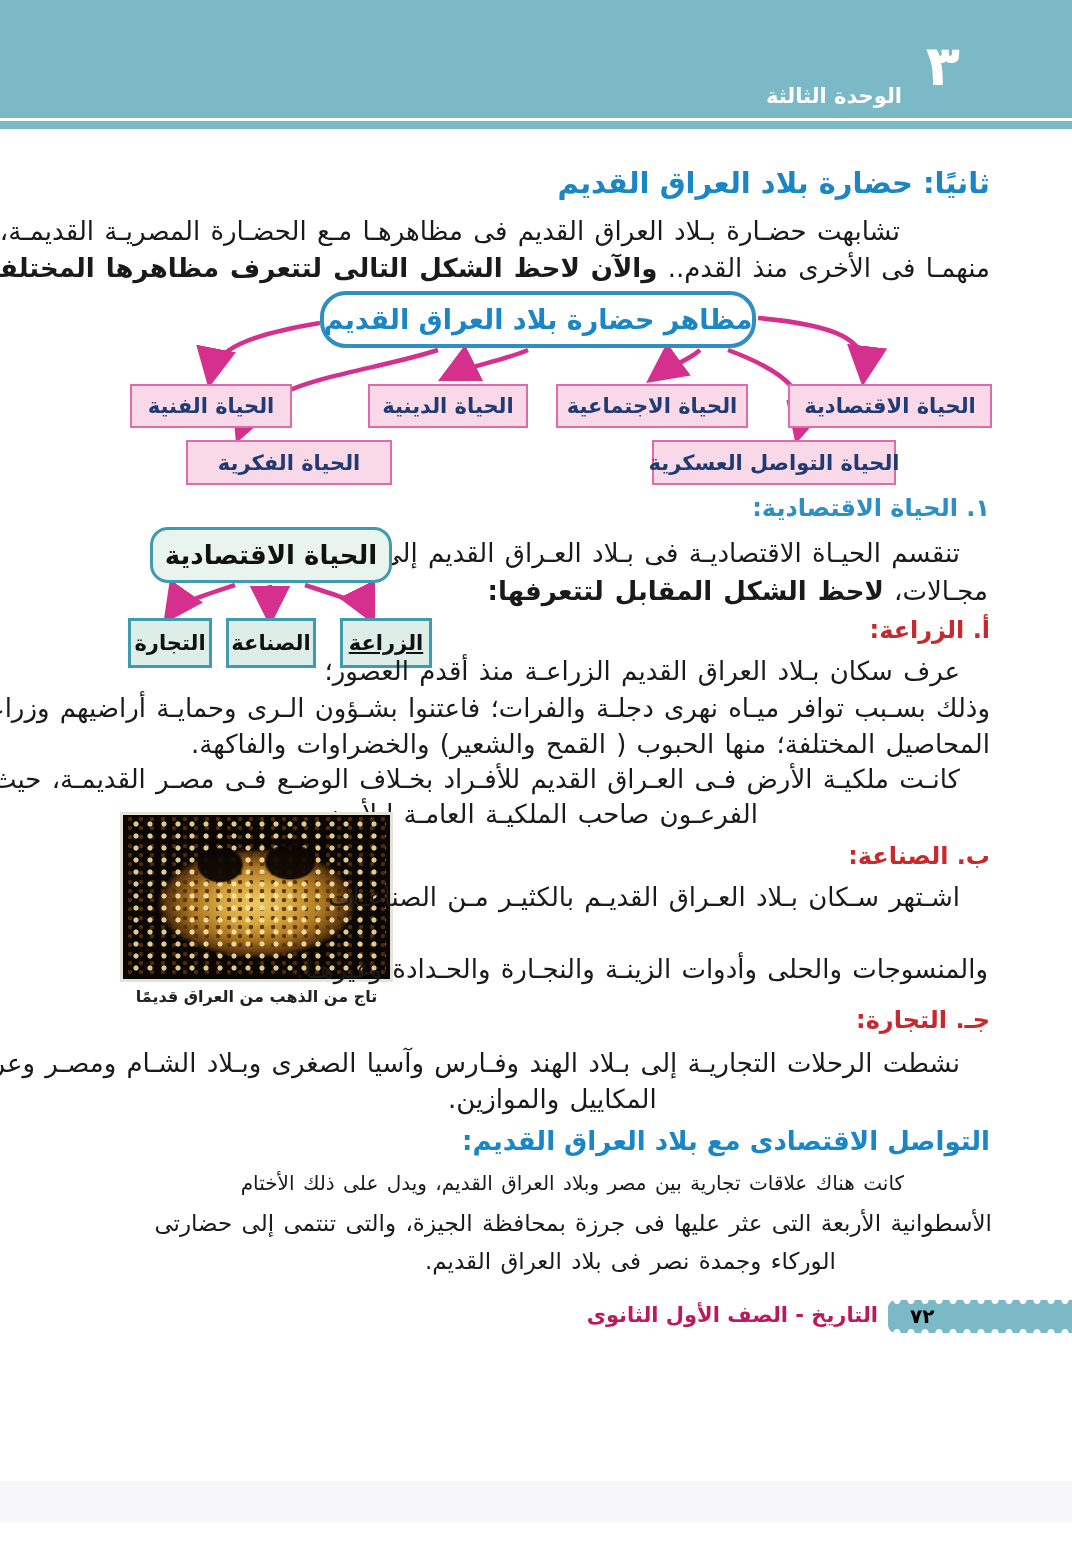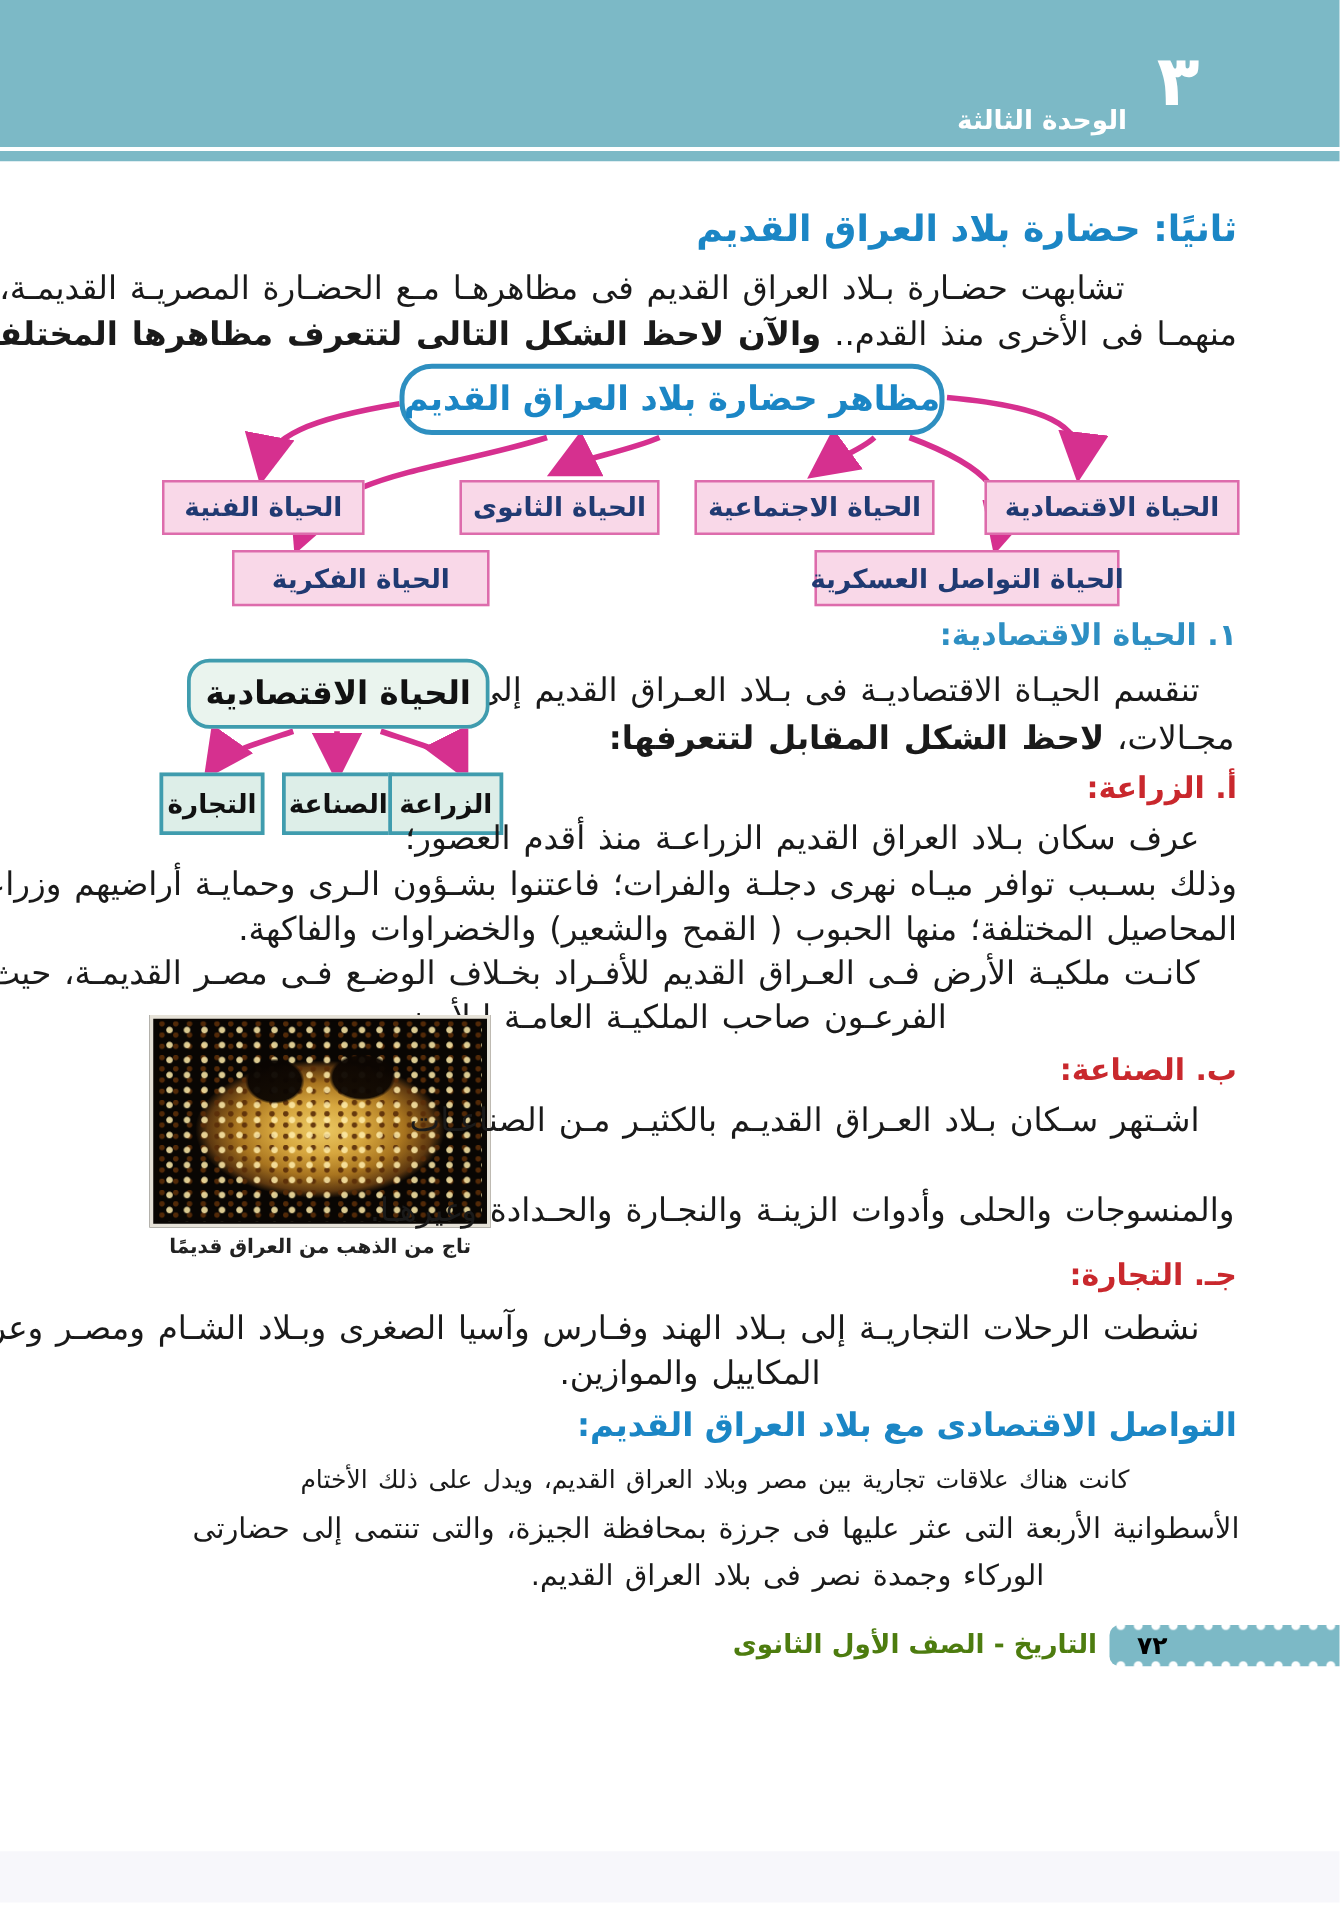--- a/index.html
+++ b/index.html
@@ -73,21 +73,21 @@
     background:#7cb9c6;border-radius:8px 0 0 8px;
   }
   .footer-badge .scallop{
     position:absolute;left:2px;right:0;height:9px;
     background-image:radial-gradient(circle 3.5px at 7px 4.5px,#ffffff 3px,rgba(255,255,255,0) 4px);
     background-size:14px 9px;background-repeat:repeat-x;
   }
   .footer-badge .scallop.top{top:-4px;}
   .footer-badge .scallop.bottom{bottom:-4px;}
   .page-number{position:absolute;left:22px;top:4px;color:#000000;font-size:20px;font-weight:bold;}
-  .book-title{position:absolute;right:194px;top:1303px;font-size:21px;font-weight:bold;color:#4d7c0f;white-space:nowrap;}
+  .book-title{position:absolute;right:194px;top:1303px;font-size:21px;font-weight:bold;color:#be185d;white-space:nowrap;}
   .lavender-band{position:absolute;left:0;top:1481px;width:1072px;height:41px;background:#f7f7fb;}
 </style>
 </head>
 <body>
 
 <div class="page">
 
   <div class="band">
     <div class="unit-title">الوحدة الثالثة</div>
     <div class="unit-number">٣</div>
@@ -111,40 +111,40 @@
       <path d="M320,40 C248,52 216,66 211,92"></path>
       <path d="M728,67 C795,92 808,114 799,148"></path>
       <path d="M438,67 C360,92 262,96 241,148"></path>
     </g>
   </svg>
 
   <div class="root-box">مظاهر حضارة بلاد العراق القديم</div>
 
   <div class="pink-box" style="left:788px;top:384px;width:204px;height:44px;">الحياة الاقتصادية</div>
   <div class="pink-box" style="left:556px;top:384px;width:192px;height:44px;">الحياة الاجتماعية</div>
-  <div class="pink-box" style="left:368px;top:384px;width:160px;height:44px;">الحياة الثانوى</div>
+  <div class="pink-box" style="left:368px;top:384px;width:160px;height:44px;">الحياة الدينية</div>
   <div class="pink-box" style="left:130px;top:384px;width:162px;height:44px;">الحياة الفنية</div>
   <div class="pink-box" style="left:652px;top:440px;width:244px;height:45px;">الحياة التواصل العسكرية</div>
   <div class="pink-box" style="left:186px;top:440px;width:206px;height:45px;">الحياة الفكرية</div>
 
   <div class="h-blue" style="top:494px;right:82px;">١. الحياة الاقتصادية:</div>
   <div class="ln" style="top:536px;right:112px;">تنقسم الحيـاة الاقتصاديـة فى بـلاد العـراق القديم إلى ثلاثـة</div>
   <div class="ln" style="top:574px;right:84px;"><span>مجـالات، </span><span class="b">لاحظ الشكل المقابل لتتعرفها:</span></div>
 
   <div class="econ-root">الحياة الاقتصادية</div>
   <svg class="arrows-svg" style="left:100px;top:583px;" width="340" height="42" viewBox="0 0 340 42">
     <g stroke="#d6308f" stroke-width="4.5" fill="none" marker-end="url(#ah)">
       <path d="M135,2 C105,12 78,20 71,30"></path>
       <path d="M170,2 C170,12 170,20 170,30"></path>
       <path d="M205,2 C235,12 264,20 269,30"></path>
     </g>
   </svg>
   <div class="teal-box" style="left:128px;width:84px;">التجارة</div>
   <div class="teal-box" style="left:226px;width:90px;">الصناعة</div>
-  <div class="teal-box" style="left:311px;width:92px;">الزراعة</div>
+  <div class="teal-box" style="left:340px;width:92px;text-decoration:underline;">الزراعة</div>
 
   <div class="h-red" style="top:616px;right:82px;">أ. الزراعة:</div>
   <div class="ln" style="top:654px;right:112px;">عرف سكان بـلاد العراق القديم الزراعـة منذ أقدم العصور؛</div>
   <div class="ln" style="top:691px;right:82px;">وذلك بسـبب توافر ميـاه نهرى دجلـة والفرات؛ فاعتنوا بشـؤون الـرى وحمايـة أراضيهم وزراعـة</div>
   <div class="ln" style="top:727px;right:82px;">المحاصيل المختلفة؛ منها الحبوب ( القمح والشعير) والخضراوات والفاكهة.</div>
   <div class="ln" style="top:762px;right:112px;">كانـت ملكيـة الأرض فـى العـراق القديم للأفـراد بخـلاف الوضـع فـى مصـر القديمـة، حيث كان</div>
   <div class="ln" style="top:797px;left:310px;">الفرعـون صاحب الملكيـة العامـة لـلأرض.</div>
 
   <div class="crown-frame">
     <div class="crown-art"></div>

